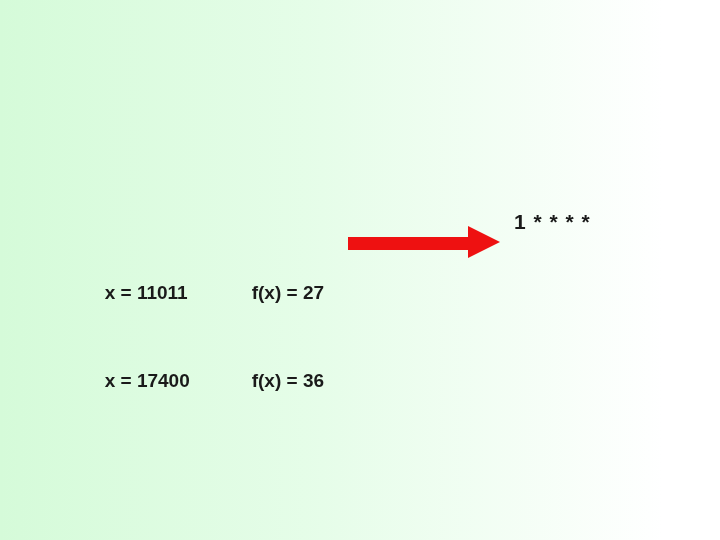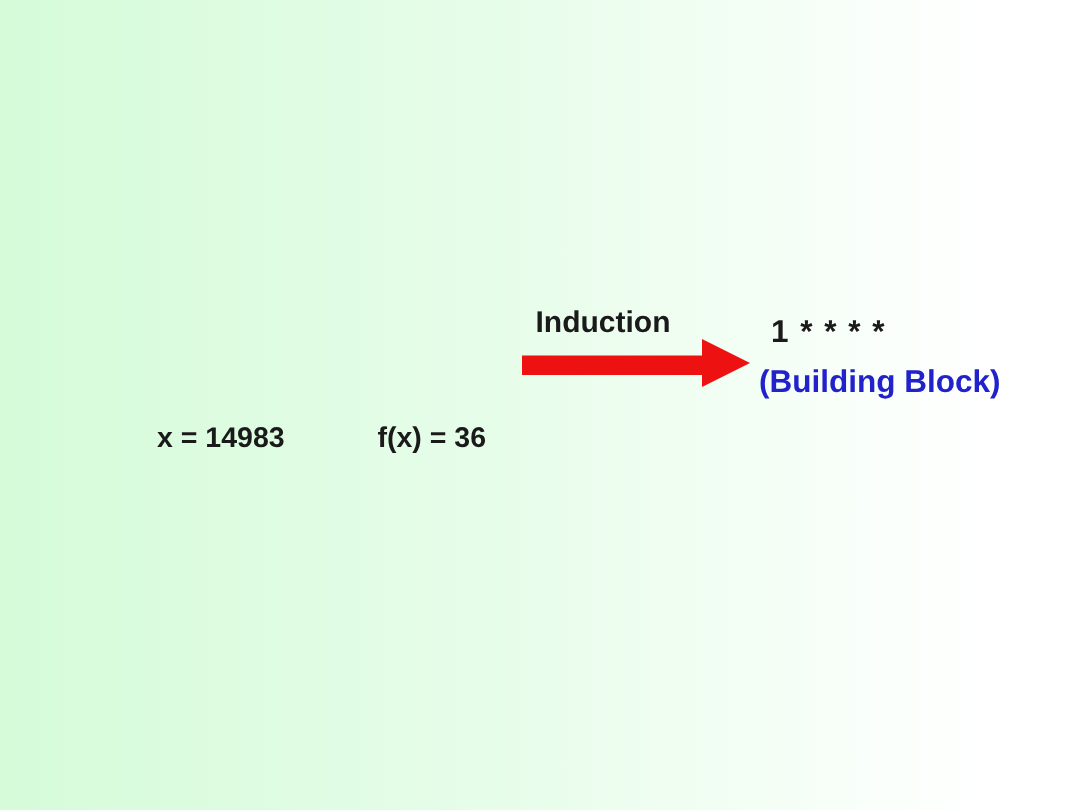--- a/index.html
+++ b/index.html
@@ -53,37 +53,38 @@
     color: #2222cc;
   }
 </style>
 </head>
 <body>
 
 <div class="slide">
 
   <div class="table-block">
     <div class="row">
-      <span class="col-x">x = 14983</span><span>f(x) = 36</span>
+      <span class="col-x">x = 11011</span><span>f(x) = 27</span>
+    </div>
+    <div class="row">
+      <span class="col-x">x = 17400</span><span>f(x) = 36</span>
     </div>
     <div class="row">
       
     </div>
     
     
     
     
     
   </div>
 
-  <div class="induction-label">Induction</div>
 
   <div class="arrow-wrap">
     <svg width="154" height="36" viewBox="0 0 154 36" xmlns="http://www.w3.org/2000/svg">
       <polygon points="0,13 120,13 120,2 152,18 120,34 120,26 0,26" fill="#ee1111"></polygon>
     </svg>
   </div>
 
   <div class="pattern-label">1 * * * *</div>
 
-  <div class="building-block-label">(Building Block)</div>
 
 </div>
 
 </body></html>

